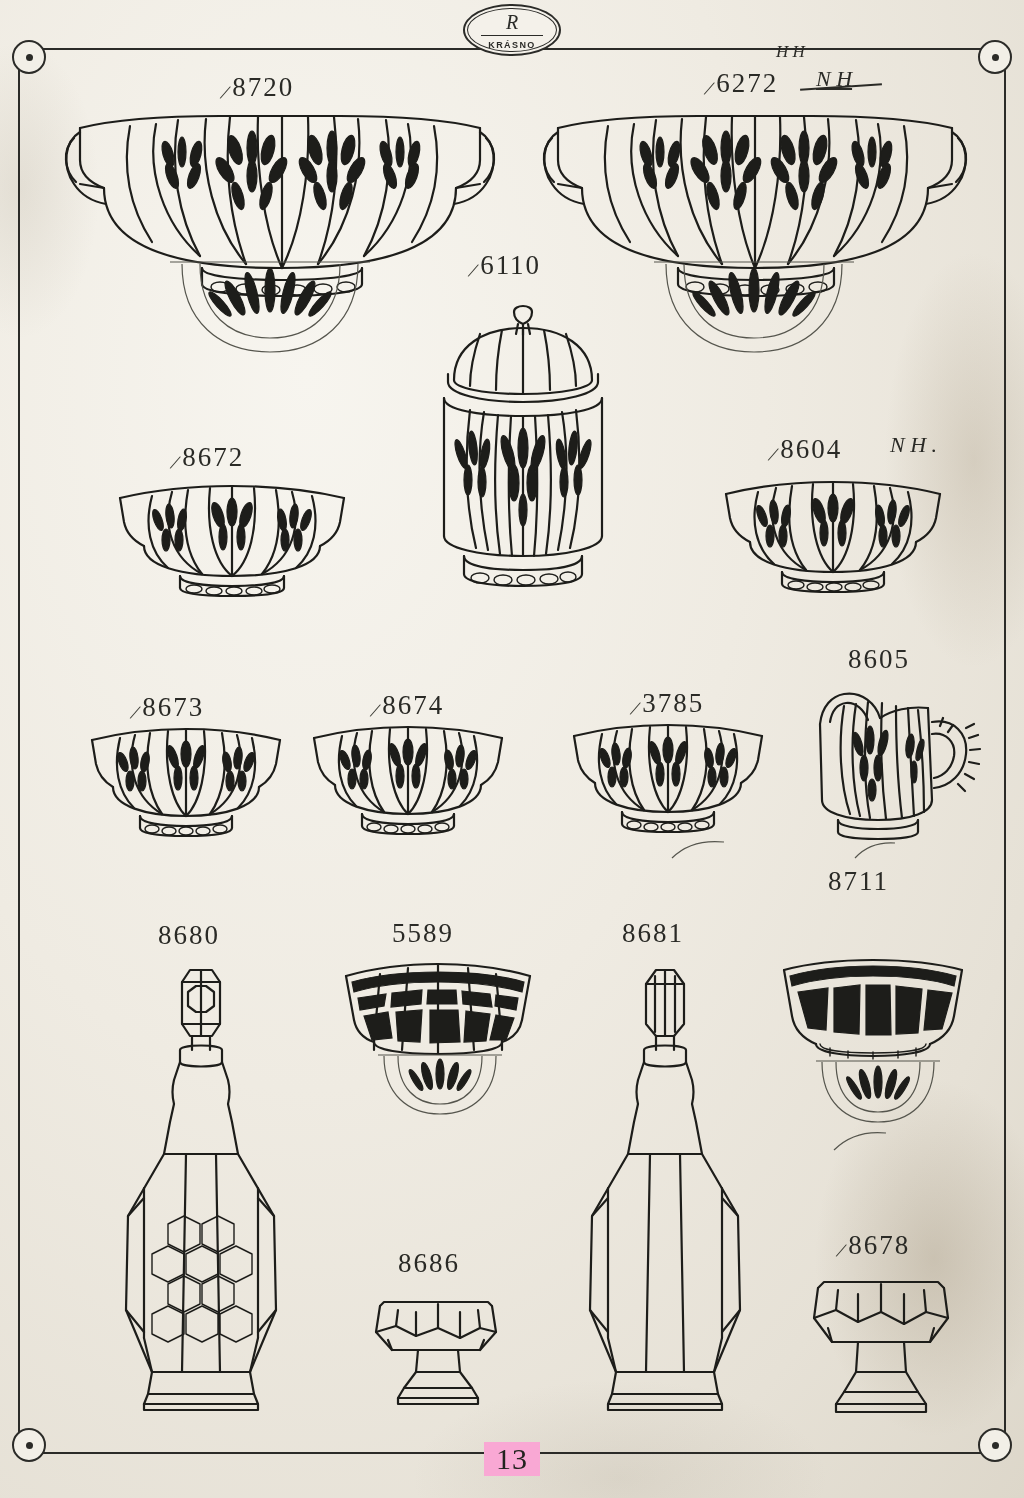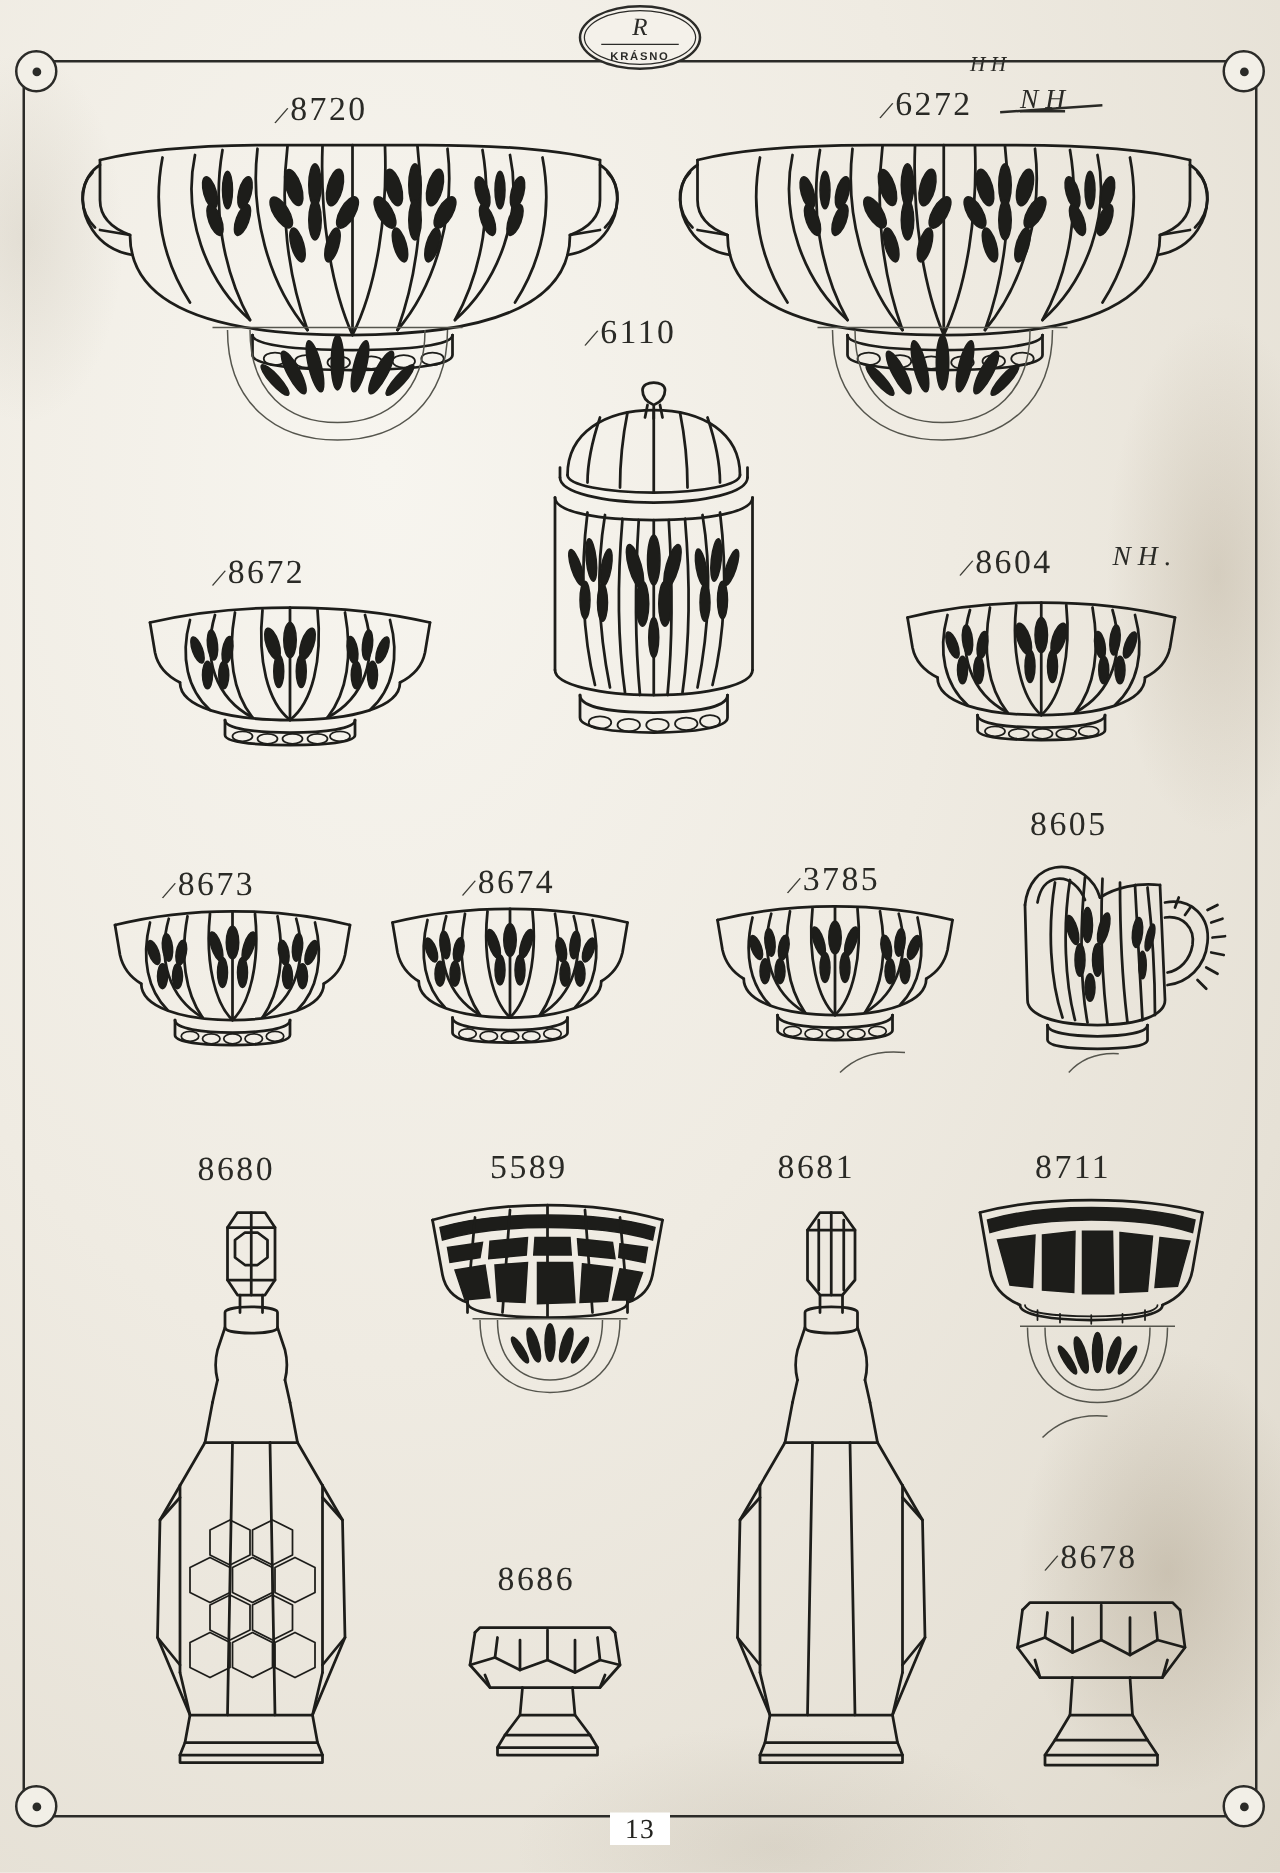--- a/index.html
+++ b/index.html
@@ -70,22 +70,22 @@
     font-family:Liberation Sans, sans-serif;font-size:9px;font-weight:bold;
     letter-spacing:1.4px;color:#2b2b28;
   }
   .logo .bar{
     position:absolute;left:18px;right:18px;top:31px;height:1px;background:#2b2b28;
   }
 
   
   .pagenum{
     position:absolute;left:50%;bottom:22px;transform:translateX(-50%);
-    font-family:"Liberation Serif",serif;font-size:22px;color:#23231f;
-    background:#ffffff;padding:0 12px;z-index:5;
+    font-family:"Liberation Serif",serif;font-size:30px;color:#23231f;
+    background:#f9a8d4;padding:0 12px;z-index:5;
     letter-spacing:1px;
   }
 
   
   .label{
     position:absolute;
     font-family:"Liberation Serif", serif;
     font-size:27px;
     color:#2a2a26;
     letter-spacing:2px;
@@ -666,21 +666,21 @@
     <ellipse cx="136" cy="103" rx="7" ry="4"></ellipse>
   </g>
 </svg>
 </div>
 <div class="obj" style="left:668px;top:838px;">
 <svg width="60" height="24" viewBox="0 0 60 24">
       <path class="shadow-arc" d="M4 20 C18 6 36 2 56 4"></path>
     </svg>
 </div>
 
-<div class="label" style="left:824px;top:644px;">
+<div class="label" style="left:848px;top:644px;">
   <span>8605</span>
 </div>
 <div class="obj" style="left:806px;top:688px;">
 <svg width="180" height="152" viewBox="0 0 180 152">
 
   <path class="ln" d="M14 36 C16 18 26 8 38 6 C56 3 70 16 74 30"></path>
   <path class="ln" d="M74 30 C86 22 104 18 122 20"></path>
   <path class="ln" d="M24 34 C26 22 32 16 40 15 C50 14 58 22 62 32"></path>
 
   <path class="ln" d="M14 36 L16 112 C16 124 38 132 72 132 C106 132 126 124 126 112 L122 20"></path>
@@ -831,21 +831,21 @@
   <path class="ln" d="M36 232 L36 382 M150 232 L150 382"></path>
   <path class="ln" d="M20 260 L36 242 M166 260 L150 242"></path>
   <path class="ln" d="M18 354 L36 376 M168 354 L150 376"></path>
   <path class="ln" d="M44 416 L36 382 M142 416 L150 382"></path>
   <path class="ln" d="M44 416 L40 438 L146 438 L142 416"></path>
   <path class="ln" d="M40 438 L36 448 L150 448 L146 438"></path>
   <path class="ln" d="M36 448 L36 454 L150 454 L150 448"></path>
 </svg>
 </div>
 
-<div class="label" style="left:828px;top:918px;">
+<div class="label" style="left:828px;top:866px;">
   <span>8711</span>
 </div>
 <div class="obj" style="left:778px;top:958px;">
 <svg width="190" height="108" viewBox="0 0 190 108">
   <path class="ln" d="M6 12 C32 5 62 2 95 2 C128 2 158 5 184 12"></path>
   <path class="ln" d="M6 12 L14 58 C16 70 24 80 38 86"></path>
   <path class="ln" d="M184 12 L176 58 C174 70 166 80 152 86"></path>
   <path class="ln" d="M38 86 C38 94 64 98 95 98 C126 98 152 94 152 86"></path>
   <g class="fill-dark">
     <path d="M12 18 C36 11 64 8 95 8 C126 8 154 11 178 18 L176 28 C154 21 126 18 95 18 C64 18 38 21 14 28 Z"></path>

